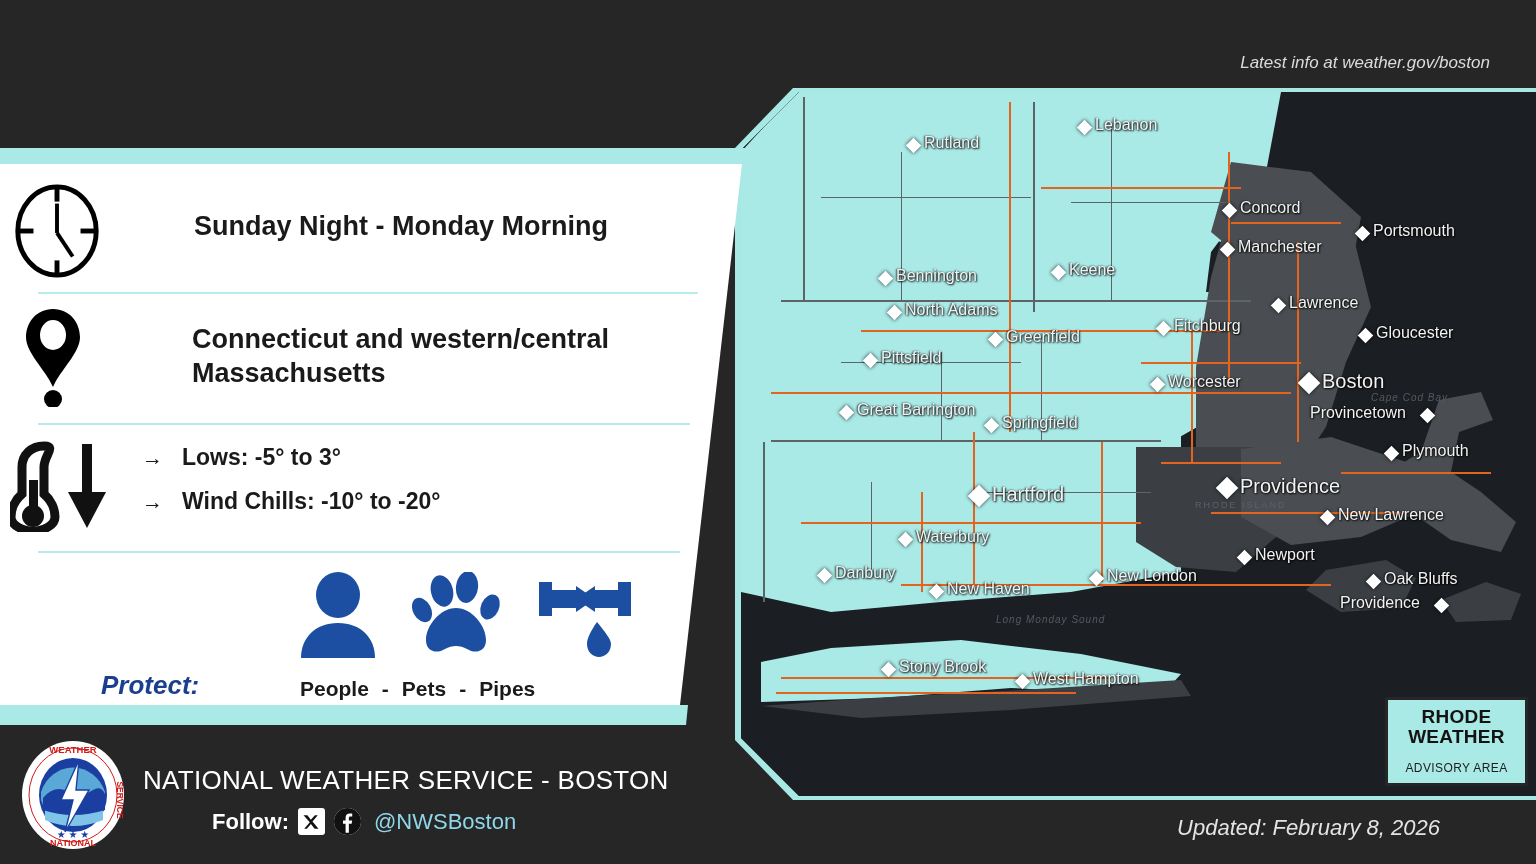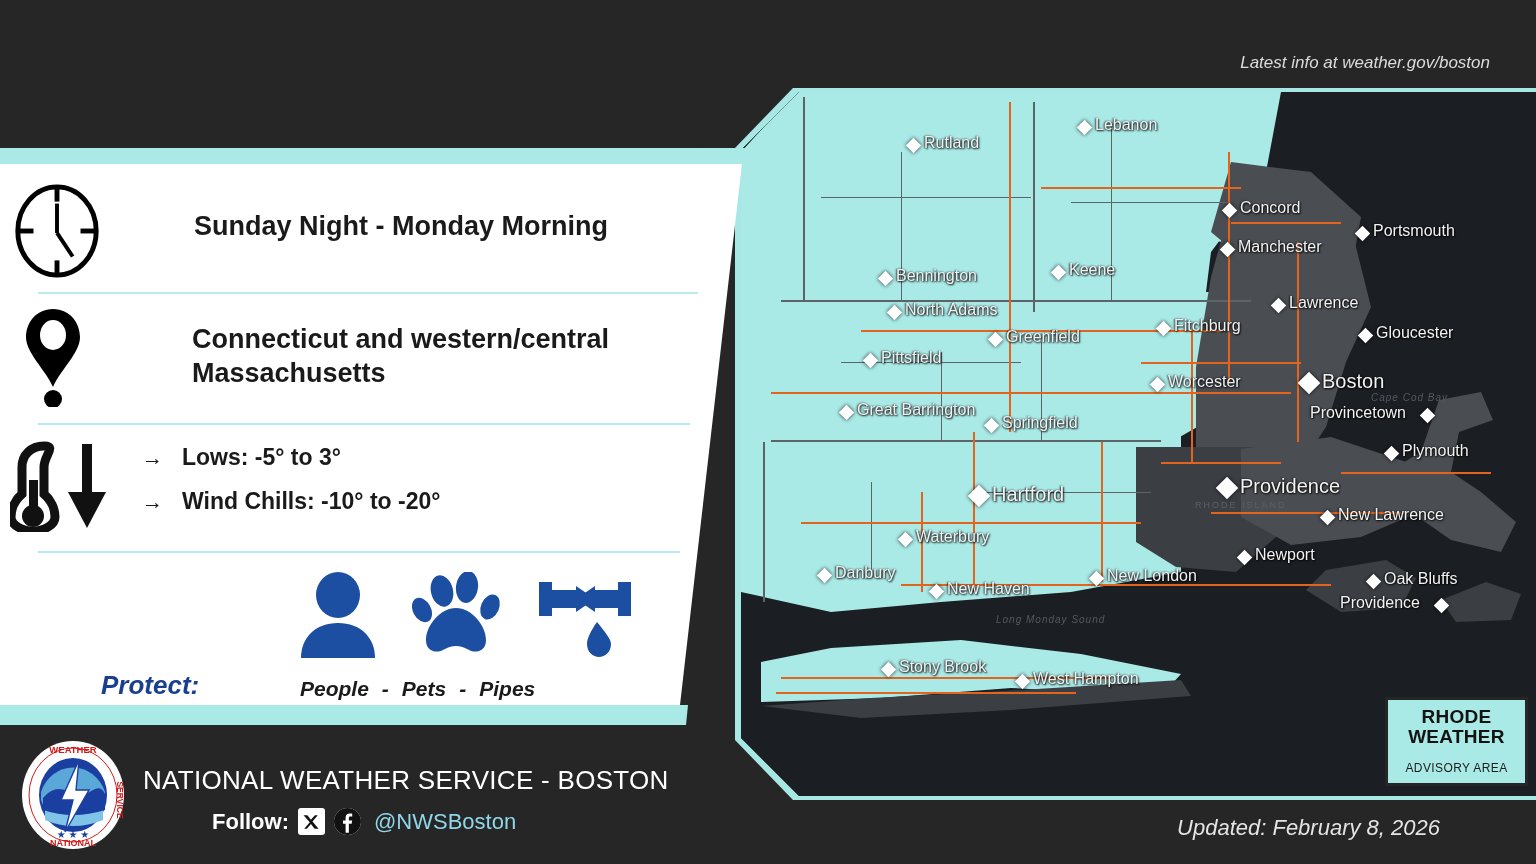--- a/index.html
+++ b/index.html
@@ -145,21 +145,21 @@
   #protect-label{
     position:absolute; left:101px; top:628px; z-index:12;
     font-size:26px; font-weight:bold; font-style:italic; color:#1a3f8f;margin-top:42px;
   }
   #protect-icons{
     position:absolute; left:297px; top:572px; z-index:12;
     display:flex; gap:33px; align-items:flex-end;
   }
   #protect-names{
     position:absolute; left:300px; top:677px; z-index:12;
-    font-size:21px; font-weight:bold; font-style:italic; color:#1a1a1a;
+    font-size:21px; font-weight:bold; color:#1a1a1a;
     display:flex; gap:13px;
   }
 
   
   #cyan-bot{
     position:absolute; left:0; top:705px; width:688px; height:20px;
     background:#a9e9e6; z-index:10;
     clip-path: polygon(0 0, 688px 0, 686px 20px, 0 20px);
   }
 

